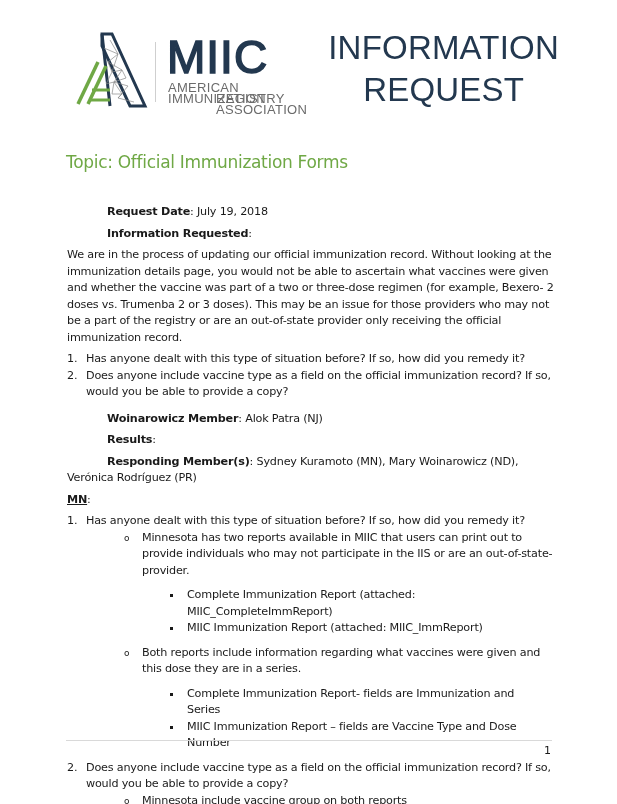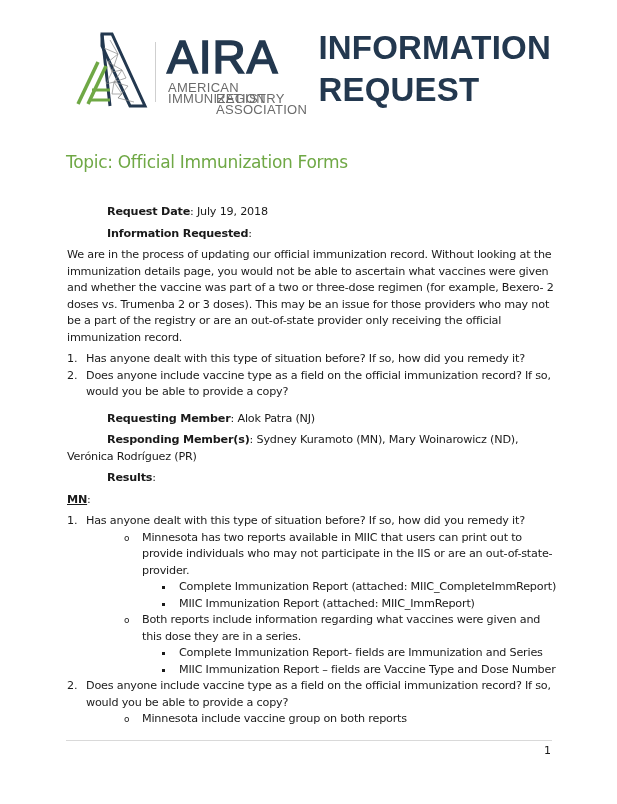--- a/index.html
+++ b/index.html
@@ -6,35 +6,35 @@
     body { width: 617px; height: 804px; position: relative; overflow: hidden;
       font-family: "DejaVu Sans", "Liberation Sans", sans-serif; color: #1a1a1a; }
     .logo { position: absolute; left: 70px; top: 32px; width: 220px; height: 76px; }
     .logo svg { position: absolute; left: 0; top: 0; }
     .logo-divider { position: absolute; left: 85px; top: 10px; width: 1px; height: 60px; background: #cfcfcf; }
     .logo-word { position: absolute; left: 97px; top: 2px; font-family: "Liberation Sans", sans-serif;
       font-size: 46px; font-weight: normal; letter-spacing: 1px; color: #23384f; line-height: 46px; -webkit-text-stroke: 1.6px #23384f; }
     .logo-sub { position: absolute; left: 98px; font-family: "Liberation Sans", sans-serif;
       font-size: 13px; color: #6b6b6b; letter-spacing: 0.3px; line-height: 11px; }
     .logo-sub.l1 { top: 50px; } .logo-sub.l2 { top: 61px; margin-left: 48px; }
-    .title { position: absolute; right: 66px; top: 27px; text-align: left;
-      font-family: "Liberation Sans", sans-serif; font-weight: bold; font-size: 33px;
+    .title { position: absolute; right: 58px; top: 27px; text-align: center;
+      font-family: "Liberation Sans", sans-serif; font-weight: normal; font-size: 33px;
       line-height: 42px; color: #23384f; letter-spacing: 0.2px; }
     .topic { position: absolute; left: 66px; top: 152px; font-size: 17px; color: #70ad47;
       font-family: "DejaVu Sans", sans-serif; font-weight: normal; letter-spacing: -0.3px; color: #6fa845; }
     .content { position: absolute; left: 67px; top: 204px; width: 490px; font-size: 11.2px; line-height: 16.5px; letter-spacing: -0.2px; }
     .content p { margin: 0 0 5px 0; }
     b { font-weight: bold; margin-left: 40px; }
     ol.q { margin: 0 0 0 0; padding: 0; list-style: none; }
     ol.q > li { position: relative; padding-left: 19px; margin-bottom: 0; }
     ol.q > li .num { position: absolute; left: 0; top: 0; }
     ul.sub { list-style: none; margin: 0; padding: 0 0 0 38px; }
     ul.sub > li { position: relative; padding-left: 18px; }
     ul.sub > li .bul { position: absolute; left: 0; top: 0; font-size: 9px; }
-    ul.sub2 { list-style: none; margin: 0; padding: 0 0 0 18px; }
+    ul.sub2 { list-style: none; margin: 8px; padding: 0 0 0 18px; }
     ul.sub2 > li { position: relative; padding-left: 19px; }
     ul.sub2 > li .sq { position: absolute; left: 2px; top: 7px; width: 3px; height: 3px; background: #1a1a1a; }
     .u { text-decoration: underline; font-weight: bold; }
     .gap { height: 10px; }
     .footer-line { position: absolute; left: 66px; top: 740px; width: 486px; height: 1px; background: #d9d9d9; }
     .page-num { position: absolute; left: 544px; top: 744px; font-size: 11px; color: #1a1a1a; }
   </style>
 </head>
 <body>
 
@@ -49,44 +49,44 @@
       <polyline points="34,16 48,22 42,40 52,38 56,46 44,50 52,62 48,66"></polyline>
       <polyline points="38,30 42,40 36,52 44,50 42,62 52,62"></polyline>
     </g>
 
     <line x1="8" y1="72" x2="28" y2="30" stroke="#6fa845" stroke-width="3.5"></line>
     <line x1="18" y1="72" x2="36" y2="34" stroke="#6fa845" stroke-width="3.5"></line>
     <line x1="22" y1="58" x2="40" y2="58" stroke="#6fa845" stroke-width="3"></line>
     <line x1="20" y1="68" x2="40" y2="68" stroke="#6fa845" stroke-width="3"></line>
   </svg>
   <div class="logo-divider"></div>
-  <div class="logo-word">AIRA</div>
+  <div class="logo-word">MIIC</div>
   <div class="logo-sub l1">AMERICAN IMMUNIZATION</div>
   <div class="logo-sub l2">REGISTRY ASSOCIATION</div>
 </div>
 
 <div class="title">
   <div>INFORMATION</div>
   <div>REQUEST</div>
 </div>
 
 <div class="topic">Topic: Official Immunization Forms</div>
 
 <div class="content">
   <p><b>Request Date</b><span>: July 19, 2018</span></p>
   <p><b>Information Requested</b><span>:</span></p>
   <p>We are in the process of updating our official immunization record. Without looking at the immunization details page, you would not be able to ascertain what vaccines were given and whether the vaccine was part of a two or three-dose regimen (for example, Bexero- 2 doses vs. Trumenba 2 or 3 doses). This may be an issue for those providers who may not be a part of the registry or are an out-of-state provider only receiving the official immunization record.</p>
   <ol class="q">
     <li><span class="num">1.</span><span>Has anyone dealt with this type of situation before? If so, how did you remedy it?</span></li>
     <li><span class="num">2.</span><span>Does anyone include vaccine type as a field on the official immunization record? If so, would you be able to provide a copy?</span></li>
   </ol>
   <div class="gap"></div>
-  <p><b>Requesting Member</b><span>: Alok Patra (NJ)</span></p>
+  <p><b>Woinarowicz Member</b><span>: Alok Patra (NJ)</span></p>
+  <p><b>Results</b><span>:</span></p>
   <p><b>Responding Member(s)</b><span>: Sydney Kuramoto (MN), Mary Woinarowicz (ND), Verónica Rodríguez (PR)</span></p>
-  <p><b>Results</b><span>:</span></p>
   <p><span class="u">MN</span><span>:</span></p>
 
   <ol class="q">
     <li>
       <span class="num">1.</span>
       <span>Has anyone dealt with this type of situation before? If so, how did you remedy it?</span>
       <ul class="sub">
         <li><span class="bul">o</span><span>Minnesota has two reports available in MIIC that users can print out to provide individuals who may not participate in the IIS or are an out-of-state-provider.</span>
           <ul class="sub2">
             <li><span class="sq"></span><span>Complete Immunization Report (attached: MIIC_CompleteImmReport)</span></li>

